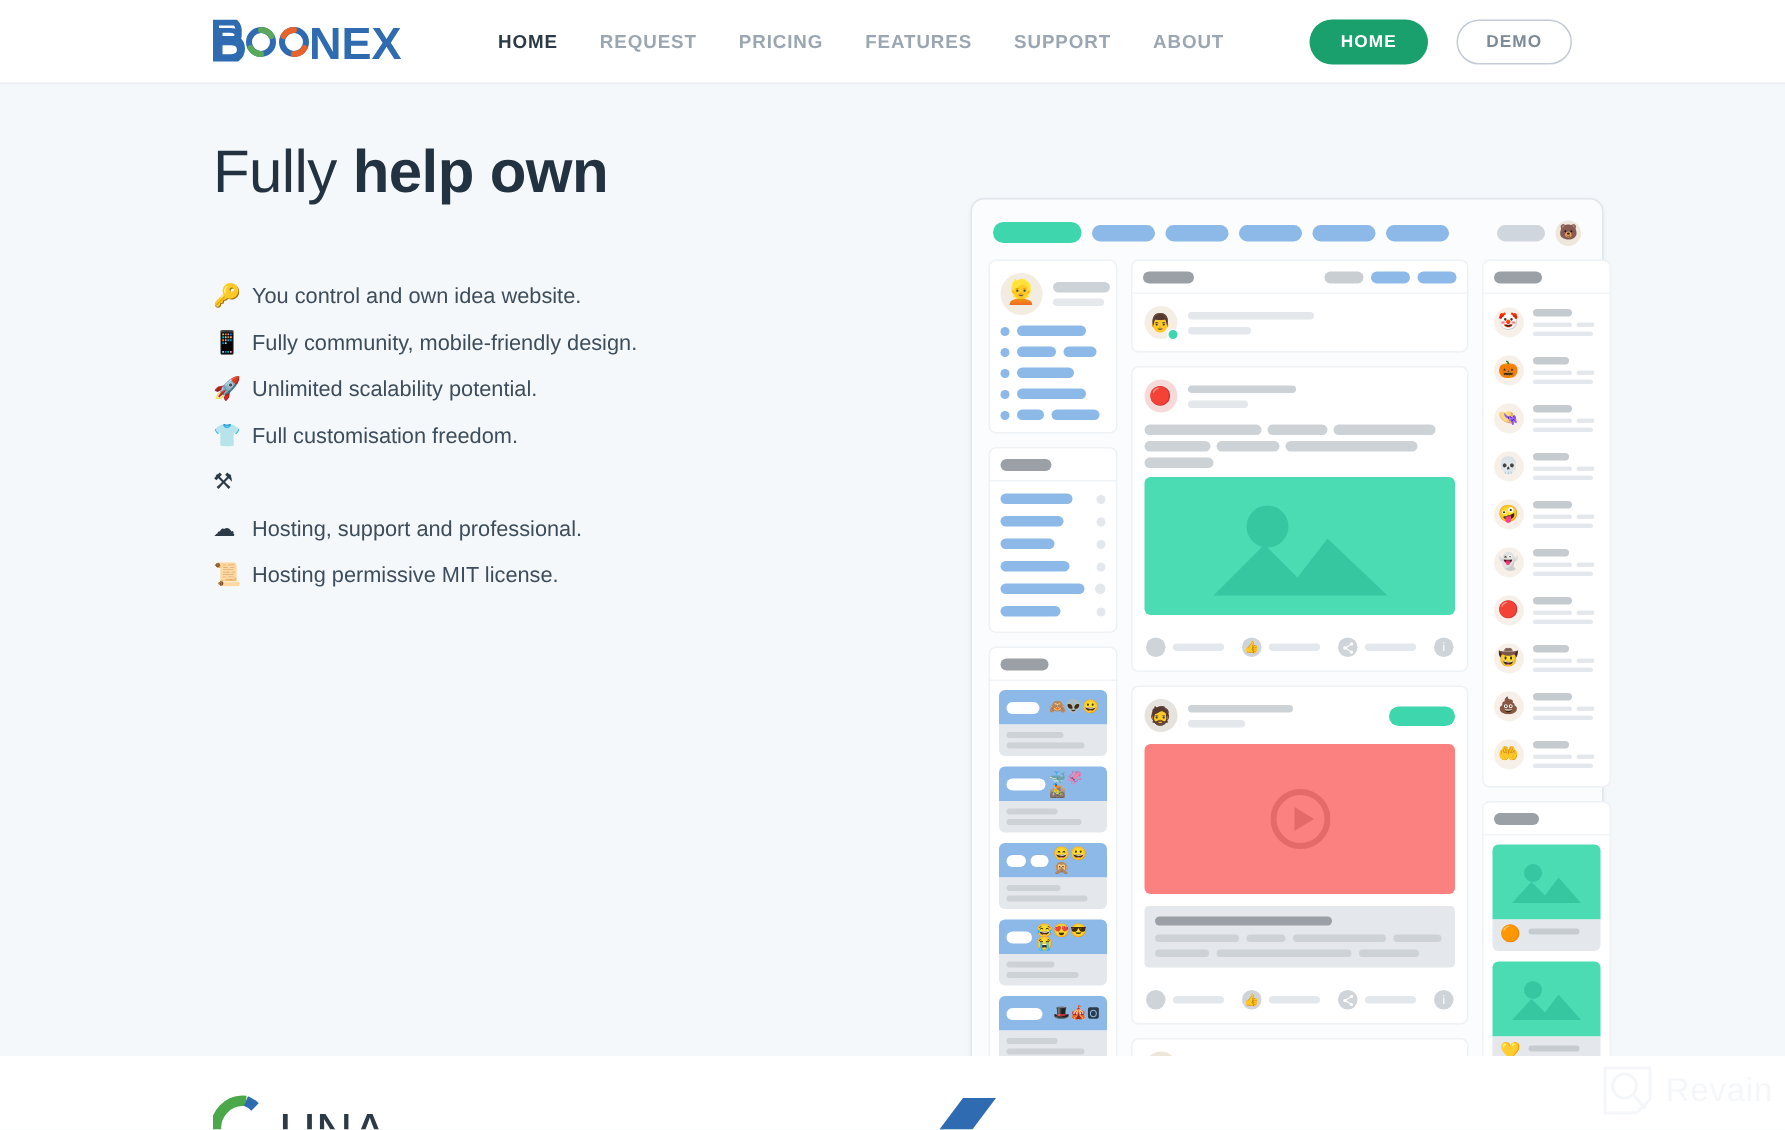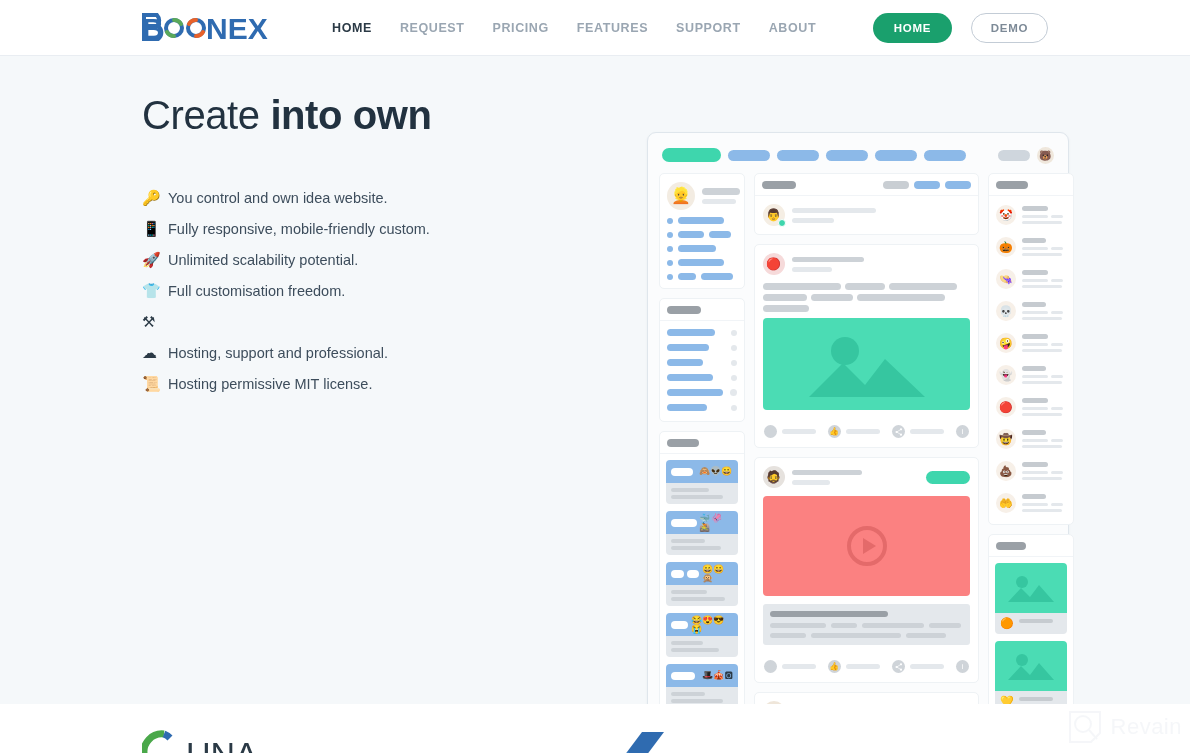--- a/index.html
+++ b/index.html
@@ -319,33 +319,33 @@
     <button class="btn-start">HOME</button>
     <button class="btn-demo">DEMO</button>
   </div>
 </div>
 
 <div class="hero">
   <div class="hero-inner">
 
     <div class="hero-left">
       <h1 class="headline">
-        <span>Create </span><b>into own</b><br>
+        <span>Fully </span><b>help own</b><br>
       </h1>
 
 
 
       <ul class="feature-list">
         <li class="feature-item">
           <span class="feature-icon">🔑</span>
           <span class="feature-text">You control and own idea website.</span>
         </li>
         <li class="feature-item">
           <span class="feature-icon">📱</span>
-          <span class="feature-text">Fully responsive, mobile-friendly custom.</span>
+          <span class="feature-text">Fully community, mobile-friendly design.</span>
         </li>
         <li class="feature-item">
           <span class="feature-icon">🚀</span>
           <span class="feature-text">Unlimited scalability potential.</span>
         </li>
         <li class="feature-item">
           <span class="feature-icon">👕</span>
           <span class="feature-text">Full customisation freedom.</span>
         </li>
         <li class="feature-item">

